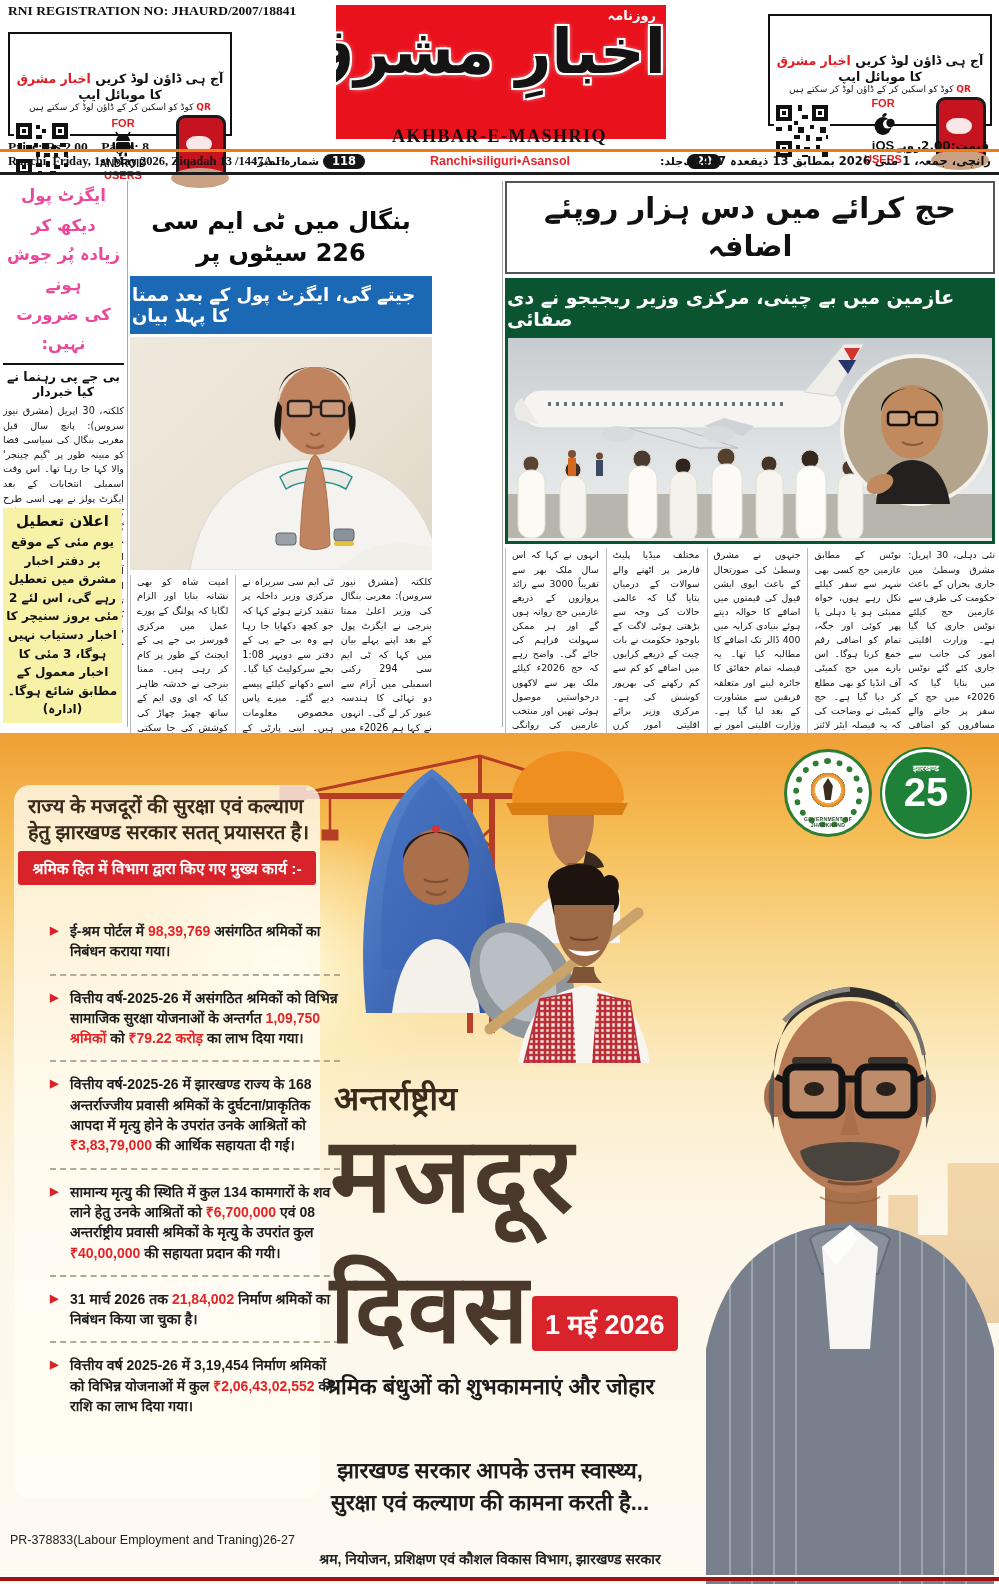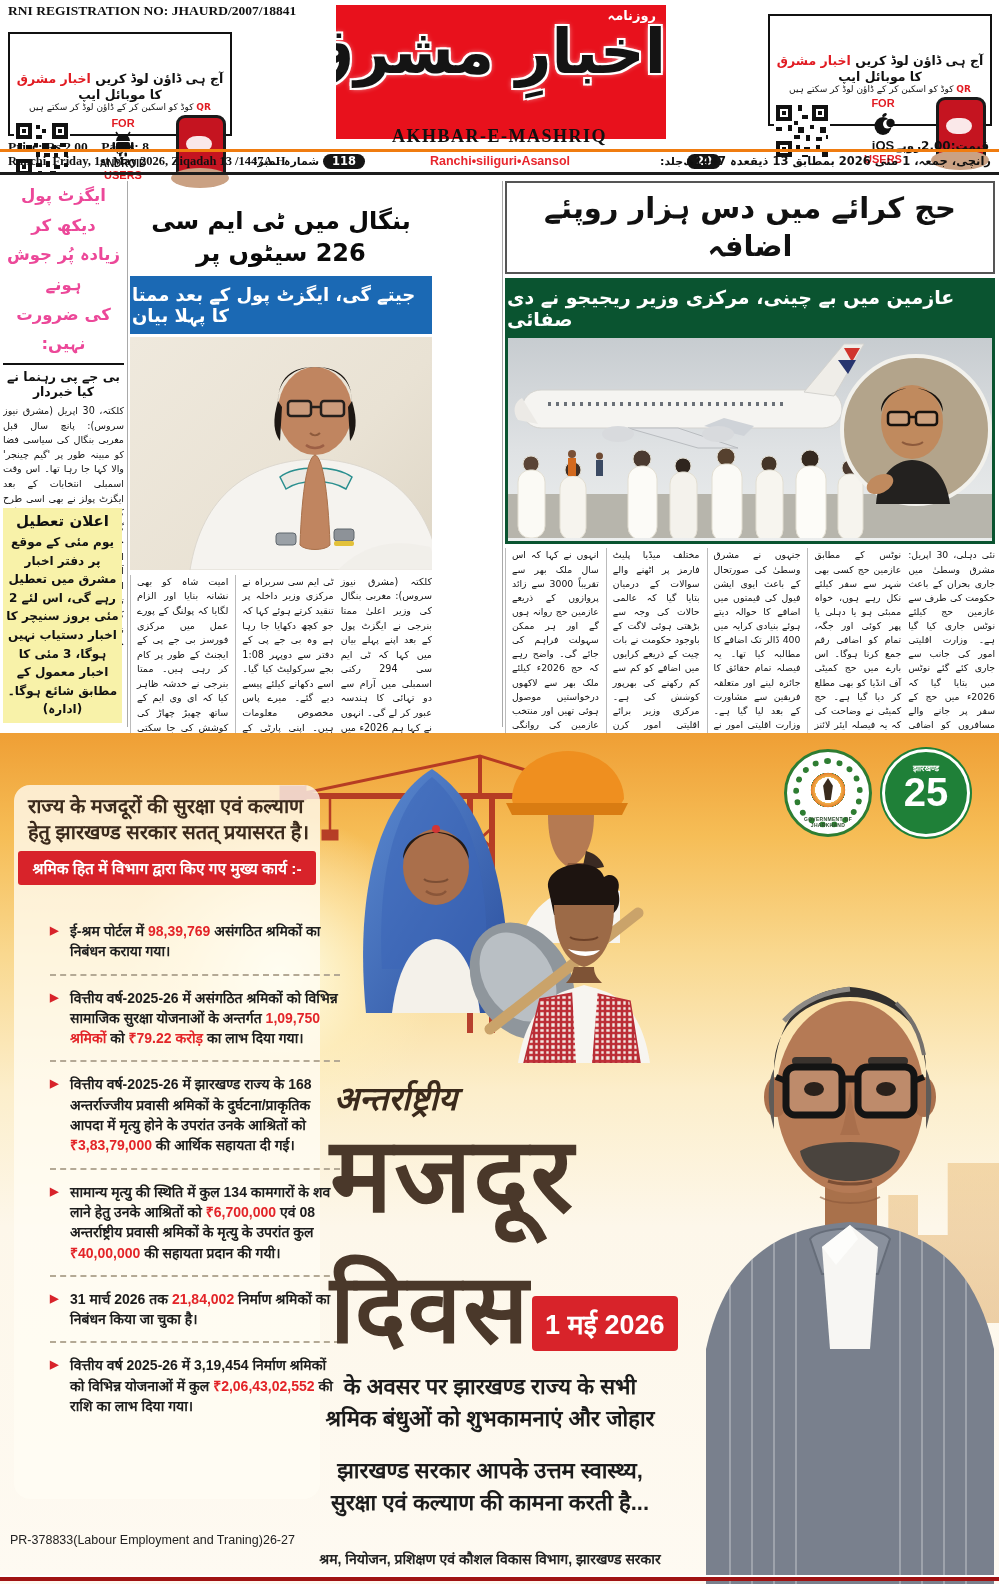--- a/index.html
+++ b/index.html
@@ -78,21 +78,21 @@
   .ad-title{left:28px;top:60px;width:286px;font-weight:bold;font-size:20px;line-height:1.3;color:#3b2a1c;}
   .banner{left:18px;top:118px;width:298px;background:#d8232a;color:#fff;font-weight:bold;font-size:15.5px;
           text-align:center;padding:6px 2px;border-radius:3px;box-sizing:border-box;}
   .bullets{left:36px;top:162px;width:290px;list-style:none;margin:14px;padding:0;}
   .bullets li{position:relative;font-size:14px;font-weight:bold;line-height:1.45;color:#1d1d1d;
               padding:12px 0 12px 20px;}
   .bullets li:not(:last-child){border-bottom:2px dashed #b4a995;}
   .bullets li::before{content:"▶";position:absolute;left:0;top:14px;color:#d8232a;font-size:11px;}
   .hl{color:#e32428;}
   .pr-line{left:10px;top:800px;font-size:12.5px;color:#222;}
-  .h-small{left:334px;top:342px;font-weight:bold;font-size:33px;color:#3b2a1c;font-style:italic;}
+  .h-small{left:334px;top:342px;font-weight:bold;font-size:33px;color:#3b2a1c;}
   .h-big{font-weight:bold;color:#4a382a;letter-spacing:2px;line-height:1;}
   .h-big1{left:330px;top:390px;font-size:104px;}
   .h-big2{left:330px;top:528px;font-size:96px;}
   .datebox{left:532px;top:563px;background:#d8232a;color:#fff;font-weight:bold;font-size:27px;
            padding:9px 13px;border-radius:4px;}
   .greet{left:255px;top:638px;width:470px;text-align:center;font-weight:bold;font-size:22px;
          line-height:1.45;color:#1c1c1c;}
   .wish{left:255px;top:722px;width:470px;text-align:center;font-weight:bold;font-size:22px;
         line-height:1.45;color:#1c1c1c;}
   .dept{left:245px;top:816px;width:490px;text-align:center;font-weight:bold;font-size:14px;color:#222;}
@@ -494,21 +494,20 @@
         <li><span>31 मार्च 2026 तक </span><span class="hl">21,84,002</span><span> निर्माण श्रमिकों का निबंधन किया जा चुका है।</span></li>
         <li><span>वित्तीय वर्ष 2025-26 में 3,19,454 निर्माण श्रमिकों को विभिन्न योजनाओं में कुल </span><span class="hl">₹2,06,43,02,552</span><span> की राशि का लाभ दिया गया।</span></li>
       </ul>
     <div class="abs pr-line">PR-378833(Labour Employment and Traning)26-27</div>
 
     <div class="abs h-small">अन्तर्राष्ट्रीय</div>
     <div class="abs h-big h-big1">मजदूर</div>
     <div class="abs h-big h-big2">दिवस</div>
     <div class="abs datebox">1 मई 2026</div>
     <div class="abs greet">
-      <div>के अवसर पर झारखण्ड राज्य के सभी</div>
         <div>श्रमिक बंधुओं को शुभकामनाएं और जोहार</div>
     </div>
     <div class="abs dept">श्रम, नियोजन, प्रशिक्षण एवं कौशल विकास विभाग, झारखण्ड सरकार</div>
     <div class="abs wish">
       <div>झारखण्ड सरकार आपके उत्तम स्वास्थ्य,</div>
         <div>सुरक्षा एवं कल्याण की कामना करती है...</div>
     </div>
 
     <svg class="abs" style="left:700px;top:196px;" width="299" height="655" viewBox="0 0 299 655">
       <defs>

